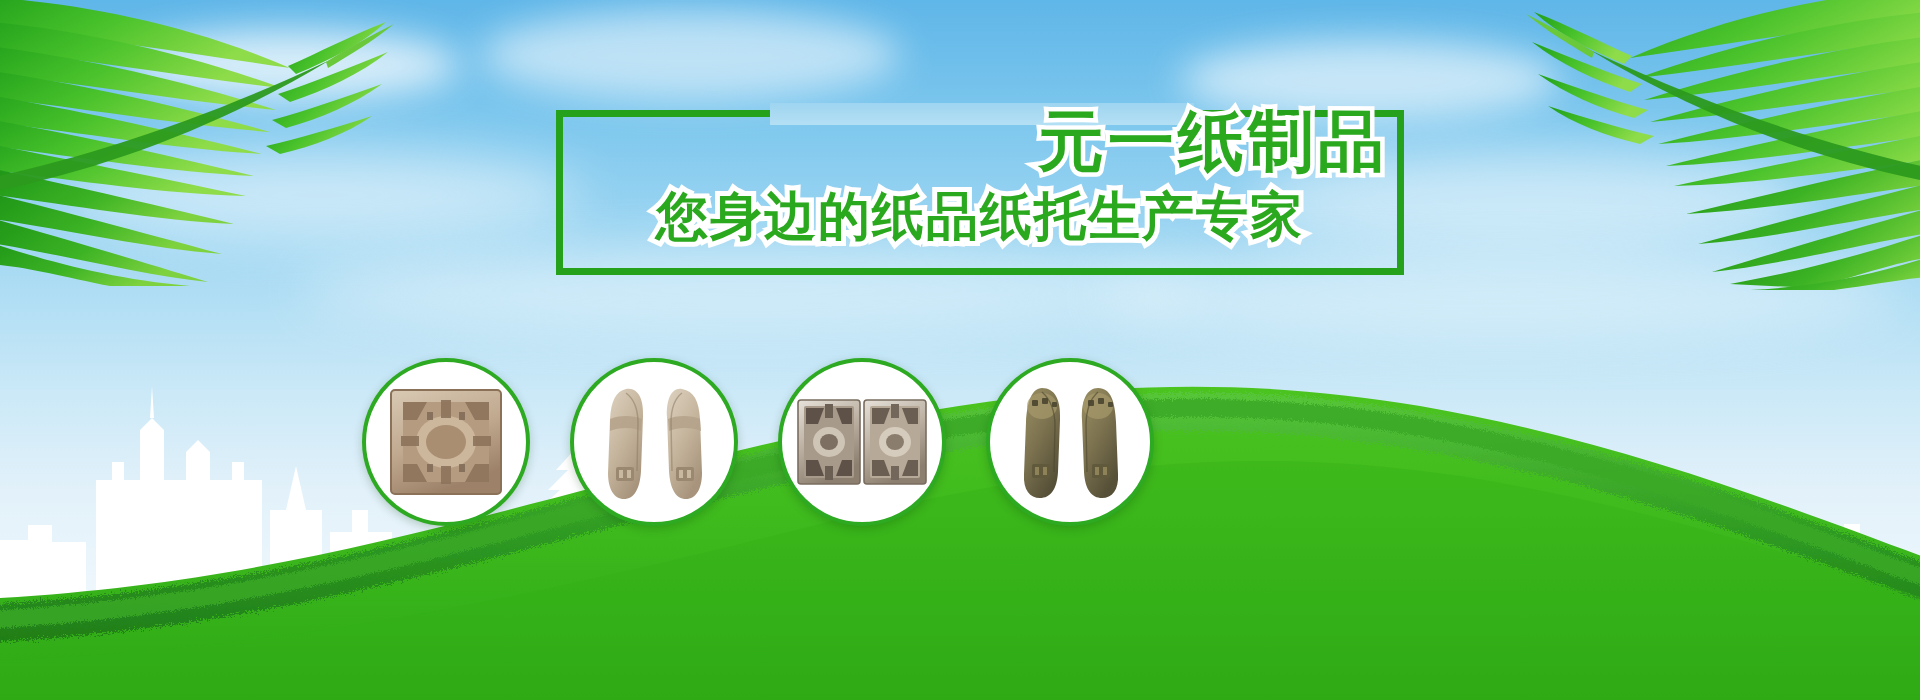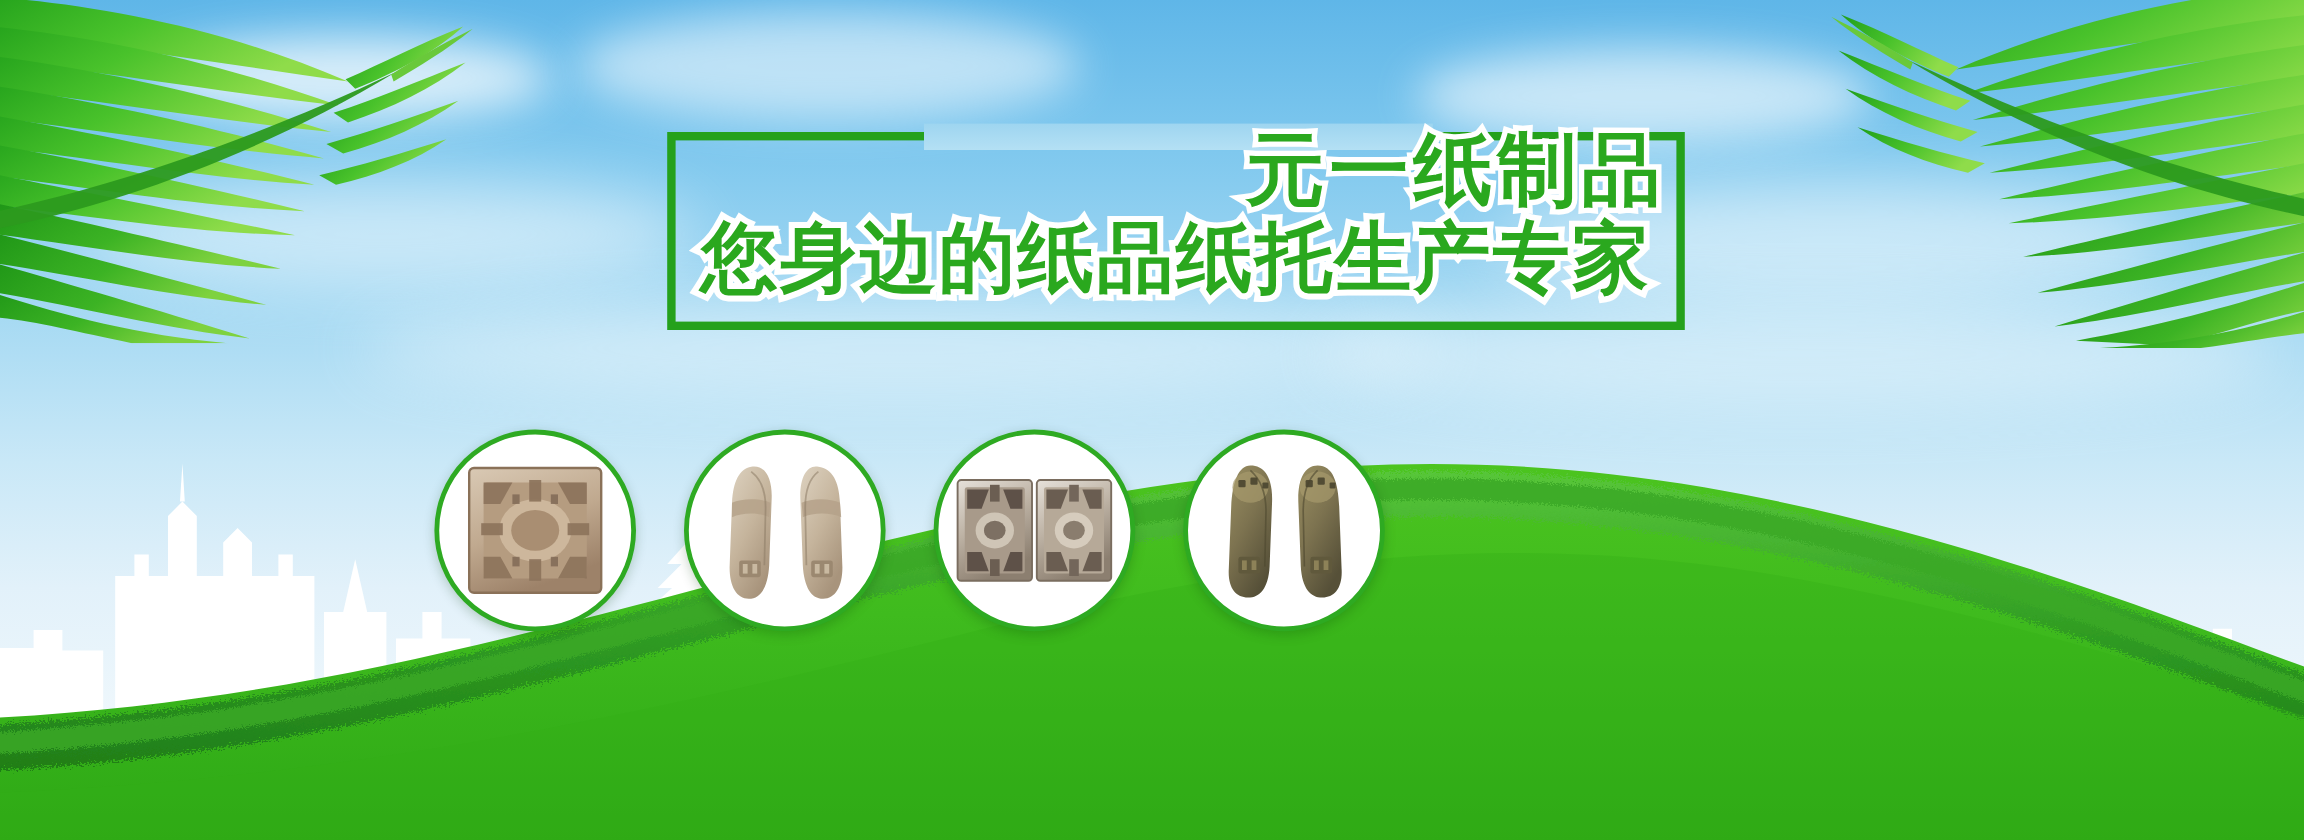--- a/index.html
+++ b/index.html
@@ -63,21 +63,21 @@
     text-shadow:0 0 2px #ffffff;
   }
   .title-line2{
     position:absolute;
     left:556px;top:176px;
     width:848px;
     text-align:center;
     box-sizing:border-box;
     font-family:"DejaVu Sans","Liberation Sans",sans-serif;
     font-weight:bold;
-    font-size:64px;
+    font-size:52px;
     line-height:80px;
     letter-spacing:2px;
     color:#2aa81e;
     -webkit-text-stroke:10px #ffffff;
     paint-order:stroke fill;
   }
 
   .subtitle{
     position:absolute;
     left:460px;top:288px;

